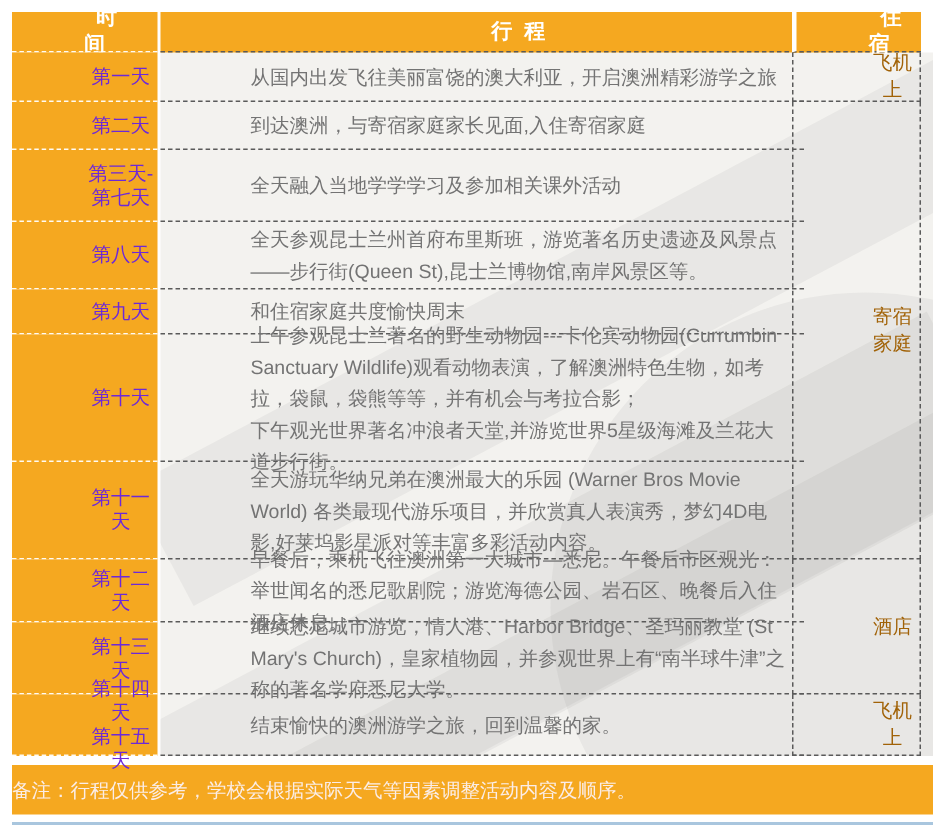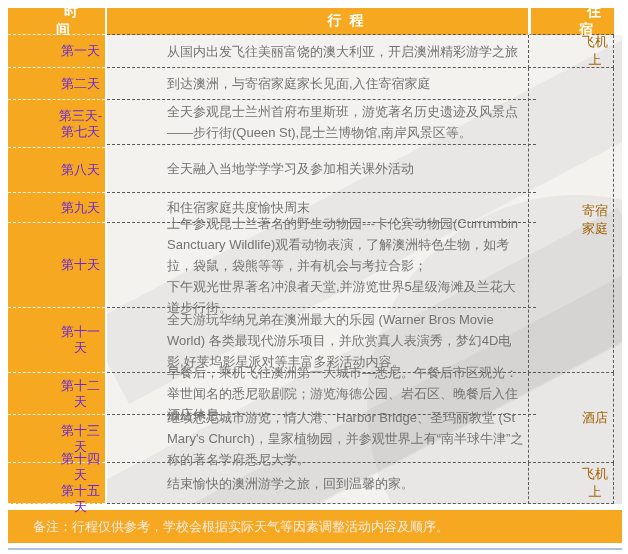--- a/index.html
+++ b/index.html
@@ -35,21 +35,21 @@
 
   
   .icell{border-bottom:1px dashed #5a5a5a;color:#737373;font-size:13px;}
   .itxt{padding:3px 10px 3px 12px;line-height:21px;white-space:pre-line;}
 
   
   .scell{border-bottom:1px dashed #5a5a5a;border-left:1px dashed #5a5a5a;border-right:1px dashed #5a5a5a;
          color:#a16207;font-size:13px;justify-content:center;text-align:center;}
 
   .footer-note{position:absolute;left:8px;top:510px;width:614px;height:33px;box-sizing:border-box;
-    background:#F5A820;color:#FBEDE7;font-size:13px;line-height:33px;padding-left:25px;}
+    background:#F5A820;color:#FBEDE7;font-size:13px;line-height:33px;}
   .bottom-line{position:absolute;left:8px;top:548px;width:614px;height:2px;background:#A9C6DE;}
 </style>
 </head>
 <body>
 
 <div class="page">
   <div class="table">
 
     <div class="photo-bg">
       <div class="ph ph1"></div>
@@ -75,25 +75,25 @@
     </div>
 
     <div class="col col-trip">
       <div class="cell hd hd-trip" style="height:27px">行程</div>
       <div class="cell icell" style="height:33px">
           <div class="itxt">从国内出发飞往美丽富饶的澳大利亚，开启澳洲精彩游学之旅</div>
         </div>
       <div class="cell icell" style="height:32px">
           <div class="itxt">到达澳洲，与寄宿家庭家长见面,入住寄宿家庭</div>
         </div>
+      <div class="cell icell" style="height:48px">
+          <div class="itxt">全天融入当地学学学习及参加相关课外活动</div>
+        </div>
       <div class="cell icell" style="height:45px">
           <div class="itxt">全天参观昆士兰州首府布里斯班，游览著名历史遗迹及风景点——步行街(Queen St),昆士兰博物馆,南岸风景区等。</div>
-        </div>
-      <div class="cell icell" style="height:48px">
-          <div class="itxt">全天融入当地学学学习及参加相关课外活动</div>
         </div>
       <div class="cell icell" style="height:30px">
           <div class="itxt">和住宿家庭共度愉快周末</div>
         </div>
       <div class="cell icell" style="height:85px">
           <div class="itxt">上午参观昆士兰著名的野生动物园---卡伦宾动物园(Currumbin Sanctuary Wildlife)观看动物表演，了解澳洲特色生物，如考拉，袋鼠，袋熊等等，并有机会与考拉合影；
 下午观光世界著名冲浪者天堂,并游览世界5星级海滩及兰花大道步行街。</div>
         </div>
       <div class="cell icell" style="height:65px">
           <div class="itxt">全天游玩华纳兄弟在澳洲最大的乐园 (Warner Bros Movie World) 各类最现代游乐项目，并欣赏真人表演秀，梦幻4D电影,好莱坞影星派对等丰富多彩活动内容。</div>

